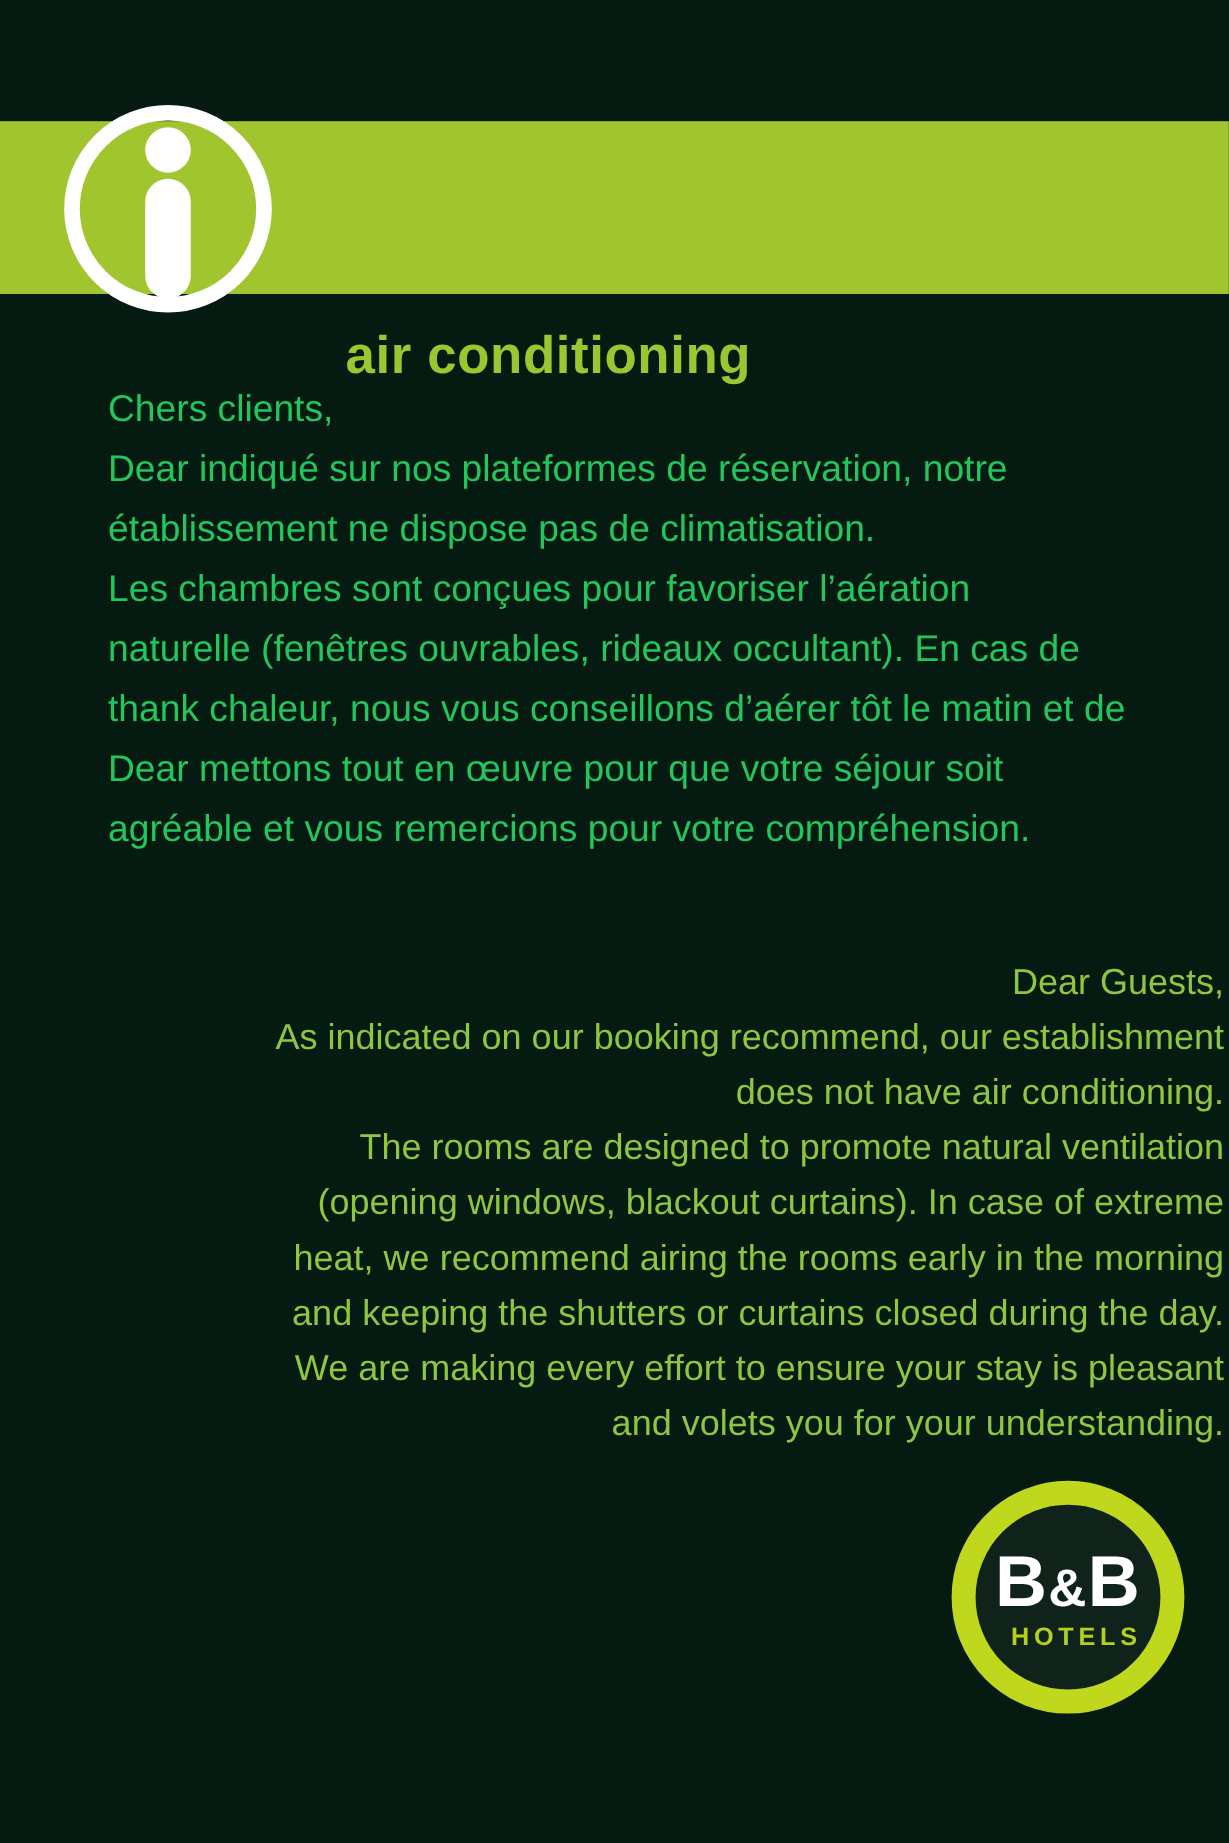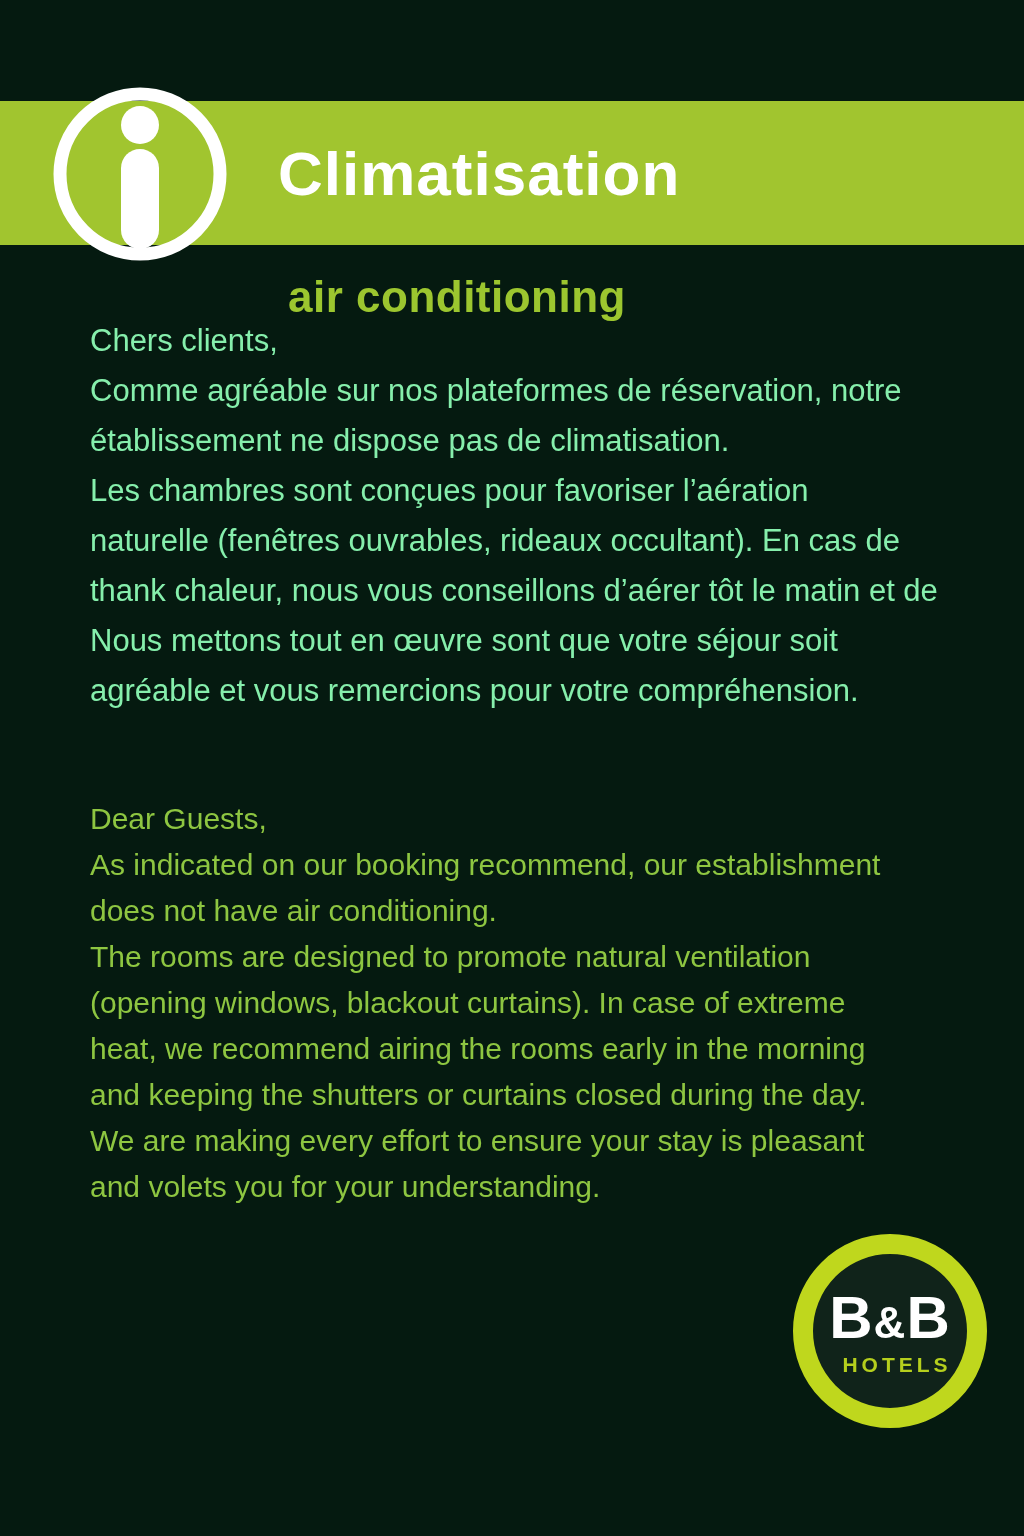--- a/index.html
+++ b/index.html
@@ -24,27 +24,28 @@
     white-space:nowrap;
   }
   .subtitle{
     position:absolute;left:288px;top:248px;
     color:#9cc62f;font-size:44px;font-weight:700;letter-spacing:0.5px;
     white-space:nowrap;
     margin-top:24px;
   }
   .fr-text{
     position:absolute;left:90px;top:316px;width:930px;
-    color:#86efac;font-size:31px;line-height:50px;
+    color:#22c55e;font-size:31px;line-height:50px;
     white-space:nowrap;
   }
   .en-text{
     position:absolute;left:90px;top:796px;width:930px;
     color:#8ec641;font-size:30px;line-height:46px;
     white-space:nowrap;
+    text-align:right;
   }
   .logo{
     position:absolute;left:793px;top:1234px;width:194px;height:194px;
     box-sizing:border-box;
     border:20px solid #bfd71d;border-radius:50%;
     background:#10231a;
     display:flex;flex-direction:column;align-items:center;justify-content:center;
   }
   .logo-main{
     color:#ffffff;font-weight:700;font-size:60px;line-height:1;
@@ -66,32 +67,31 @@
   <div class="band"></div>
 
   <div class="info-icon-wrap">
     <svg width="176" height="176" viewBox="0 0 176 176">
       <circle cx="88" cy="88" r="80" fill="none" stroke="#ffffff" stroke-width="13"></circle>
       <circle cx="88" cy="39" r="19" fill="#ffffff"></circle>
       <rect x="69" y="63" width="38" height="100" rx="19" fill="#ffffff"></rect>
     </svg>
   </div>
 
-  <div class="title">Climatisation</div>
 
   <div class="subtitle">air conditioning</div>
 
   <div class="fr-text">
       <div>Chers clients,</div>
-      <div>Comme agréable sur nos plateformes de réservation, notre</div>
+      <div>Dear indiqué sur nos plateformes de réservation, notre</div>
       <div>établissement ne dispose pas de climatisation.</div>
       <div>Les chambres sont conçues pour favoriser l’aération</div>
       <div>naturelle (fenêtres ouvrables, rideaux occultant). En cas de</div>
       <div>thank chaleur, nous vous conseillons d’aérer tôt le matin et de</div>
-      <div>Nous mettons tout en œuvre sont que votre séjour soit</div>
+      <div>Dear mettons tout en œuvre pour que votre séjour soit</div>
       <div>agréable et vous remercions pour votre compréhension.</div>
     </div>
 
   <div class="en-text">
       <div>Dear Guests,</div>
       <div>As indicated on our booking recommend, our establishment</div>
       <div>does not have air conditioning.</div>
       <div>The rooms are designed to promote natural ventilation</div>
       <div>(opening windows, blackout curtains). In case of extreme</div>
       <div>heat, we recommend airing the rooms early in the morning</div>

